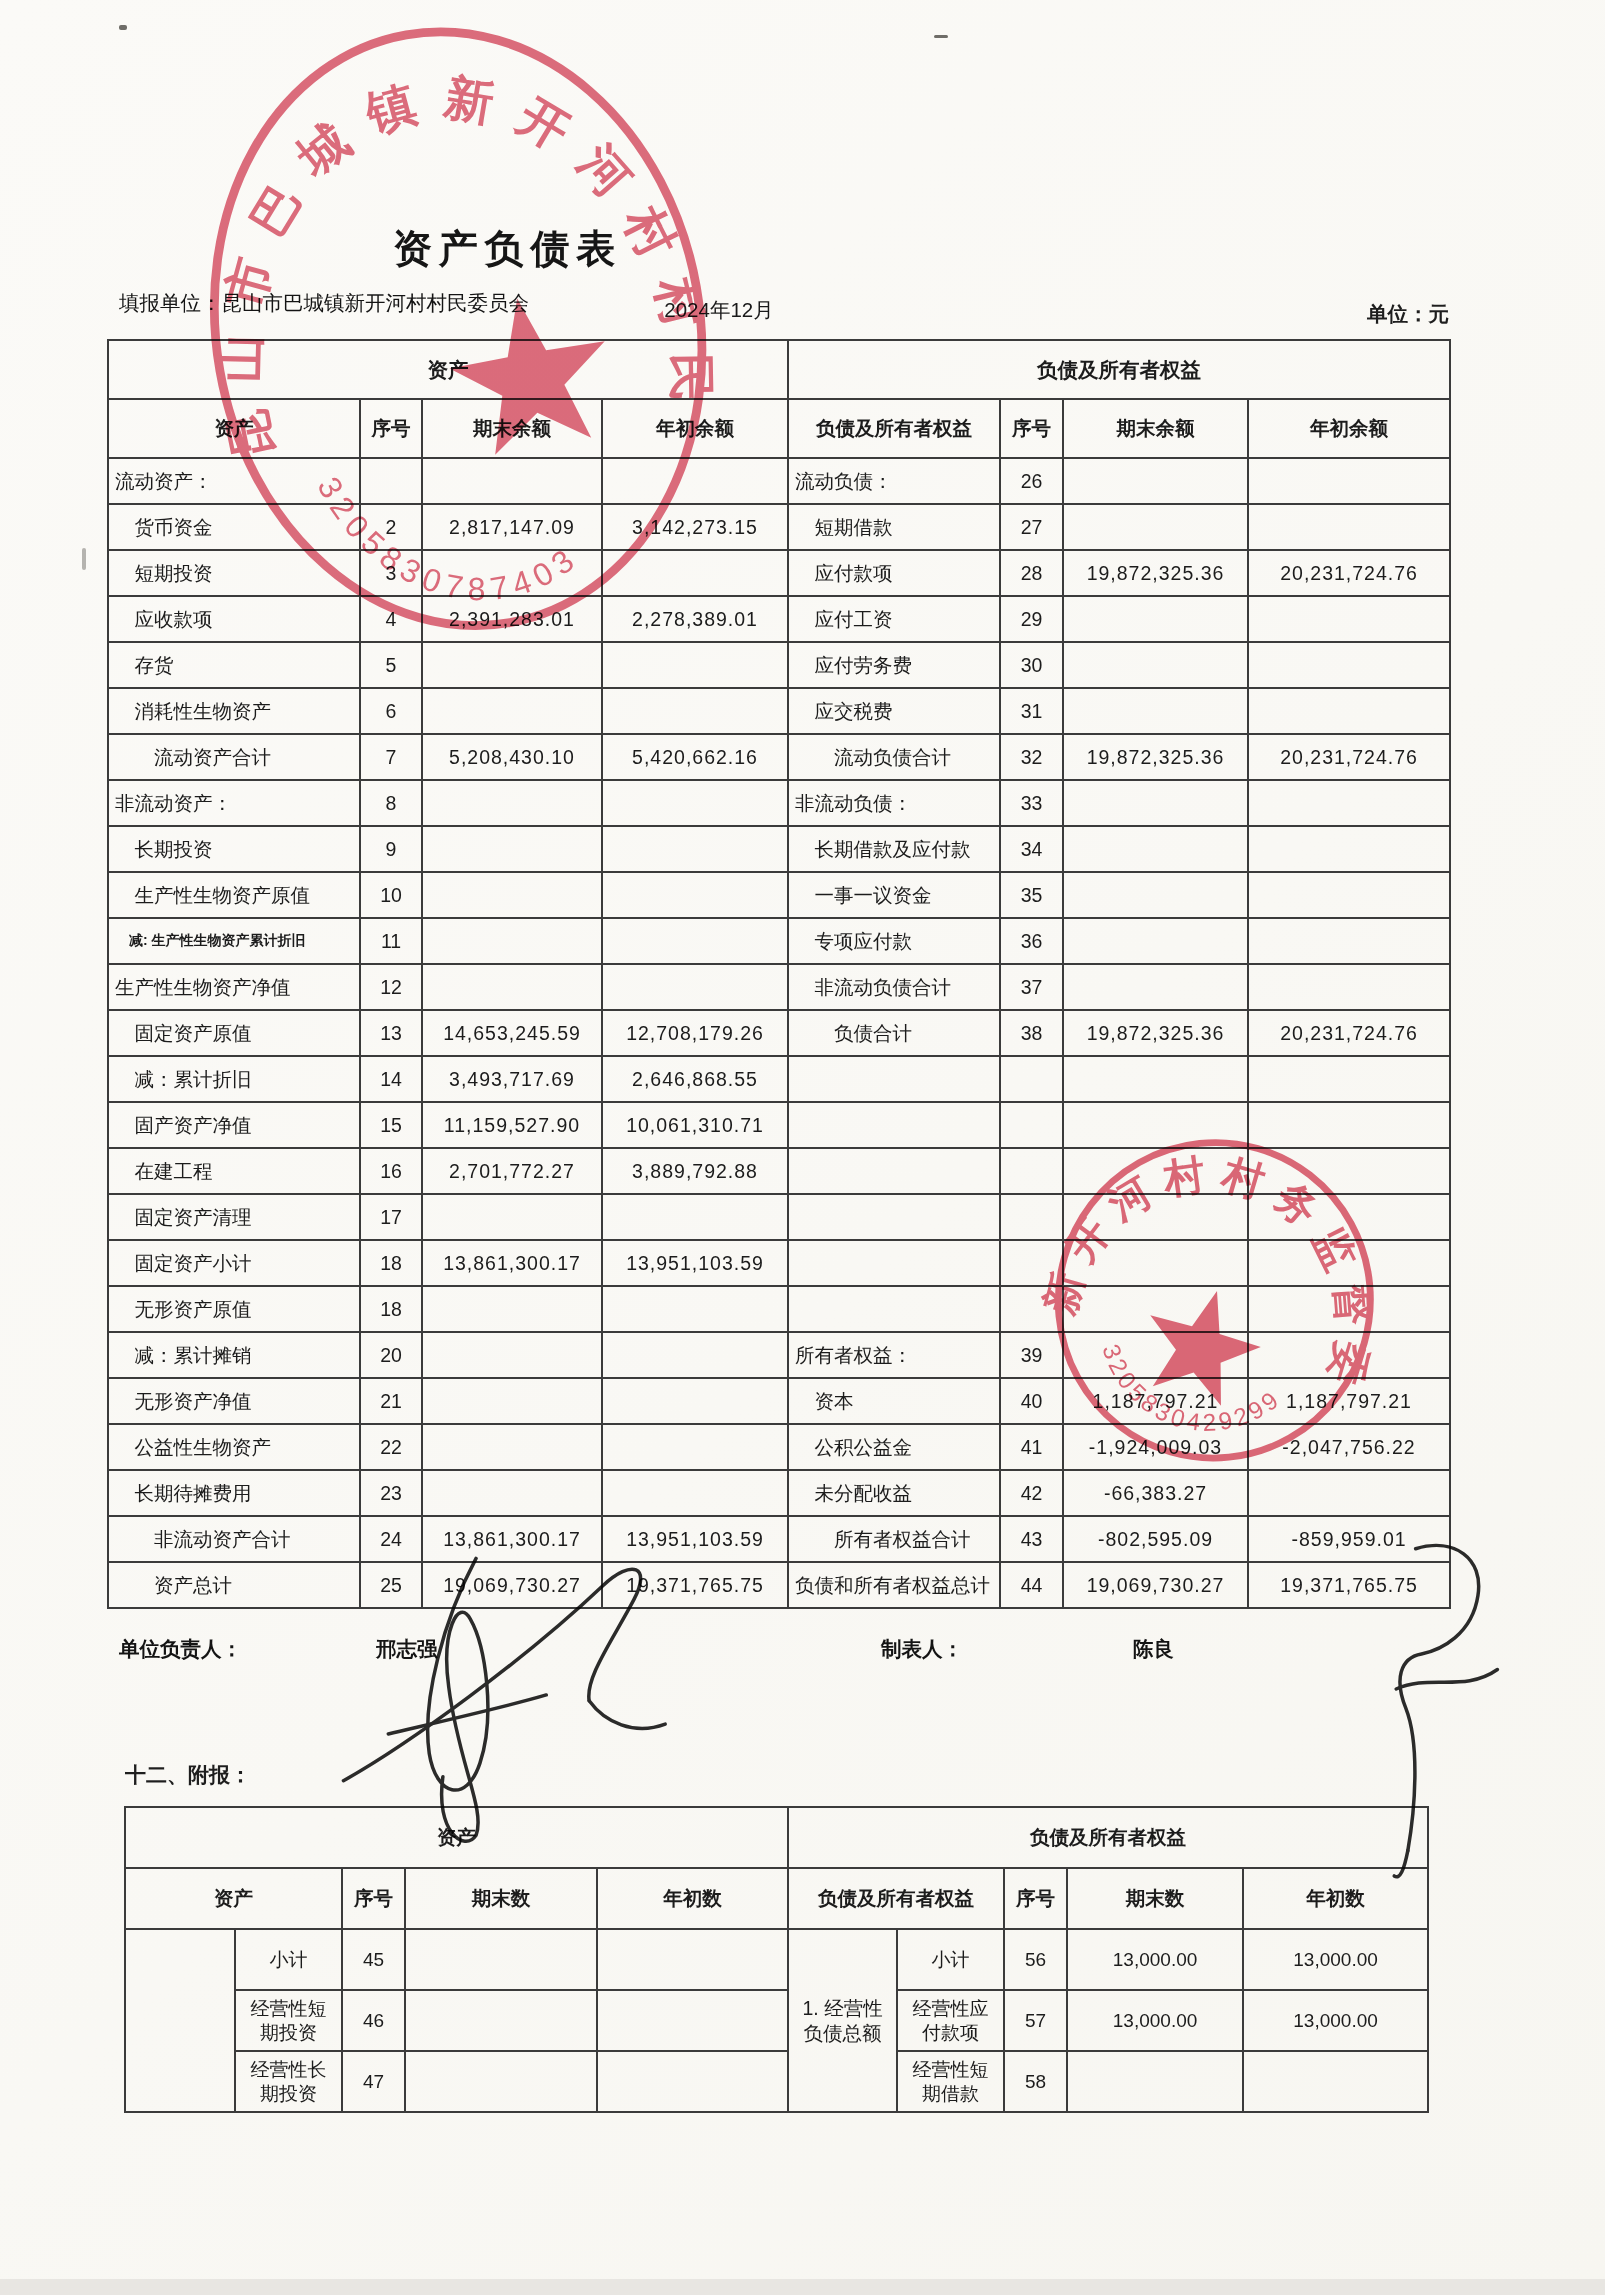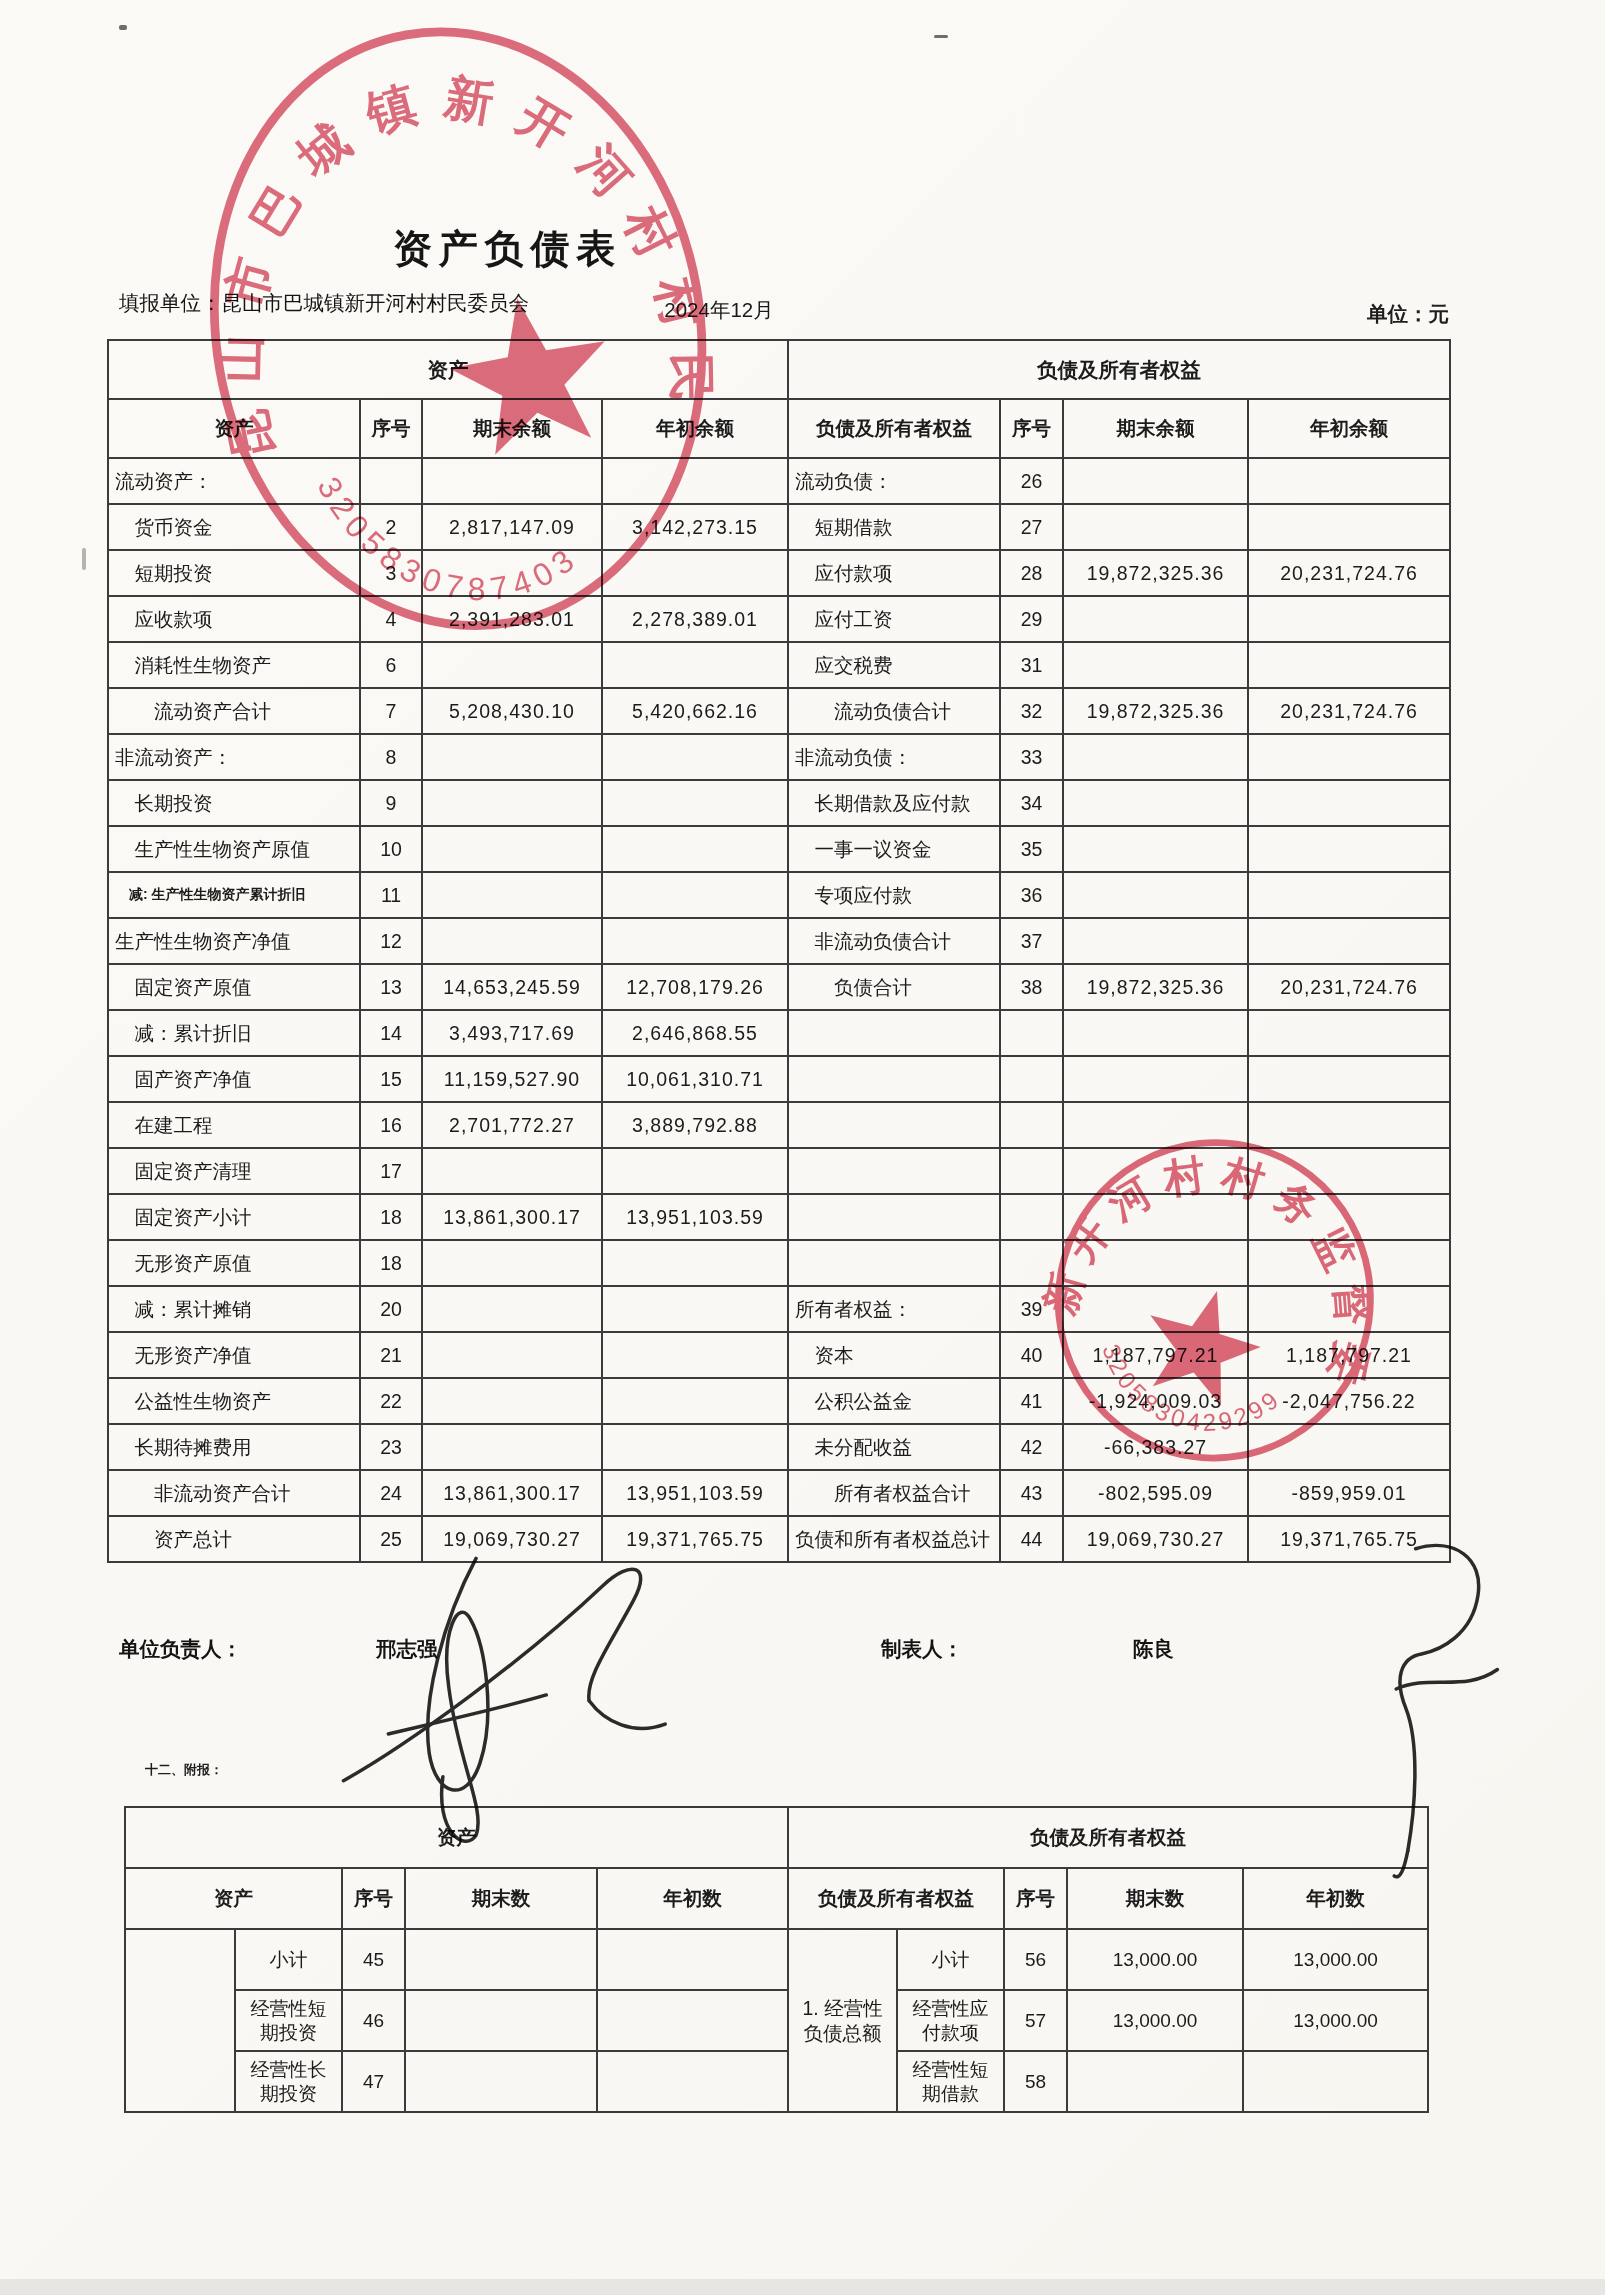--- a/index.html
+++ b/index.html
@@ -25,21 +25,21 @@
   td.lab{text-align:left;padding-left:11.7px;white-space:pre;}
   td.lab.sm{font-size:14px;font-weight:600;}
   td.no{text-align:center;}
   td.val{text-align:center;letter-spacing:1px;}
 
   .footer-line{top:1635px;font-size:20.5px;font-weight:bold;color:#141414;}
   #resp-label{left:119px;}
   #resp-name{left:376px;font-weight:600;}
   #prep-label{left:881px;}
   #prep-name{left:1133px;font-weight:600;}
-  .appendix-heading{left:125px;top:1761px;font-size:13px;font-weight:bold;margin-left:20px;}
+  .appendix-heading{left:125px;top:1761px;font-size:21px;font-weight:bold;}
 
   #table2{left:124px;top:1806px;width:1295px;}
   #table2 tr.h1 td{height:41px;text-align:center;font-weight:600;font-size:19.5px;}
   #table2 tr.h2 td{height:53px;text-align:center;font-weight:600;font-size:19.5px;}
   #table2 tbody tr{height:61px;}
   #table2 td{text-align:center;font-size:19px;line-height:1.25;}
   #table2 td.grp{font-size:19.5px;}
 
   svg.stamp{mix-blend-mode:multiply;}
   svg.sig{mix-blend-mode:multiply;}
@@ -113,20 +113,30 @@
           <td class="val">19,872,325.36</td>
           <td class="val">20,231,724.76</td>
         </tr>
         <tr>
           <td class="lab">　应收款项</td>
           <td class="no">4</td>
           <td class="val">2,391,283.01</td>
           <td class="val">2,278,389.01</td>
           <td class="lab">　应付工资</td>
           <td class="no">29</td>
+          <td class="val"></td>
+          <td class="val"></td>
+        </tr>
+        <tr>
+          <td class="lab">　存货</td>
+          <td class="no">5</td>
+          <td class="val"></td>
+          <td class="val"></td>
+          <td class="lab">　应付劳务费</td>
+          <td class="no">30</td>
           <td class="val"></td>
           <td class="val"></td>
         </tr>
         <tr>
           <td class="lab">　消耗性生物资产</td>
           <td class="no">6</td>
           <td class="val"></td>
           <td class="val"></td>
           <td class="lab">　应交税费</td>
           <td class="no">31</td>

